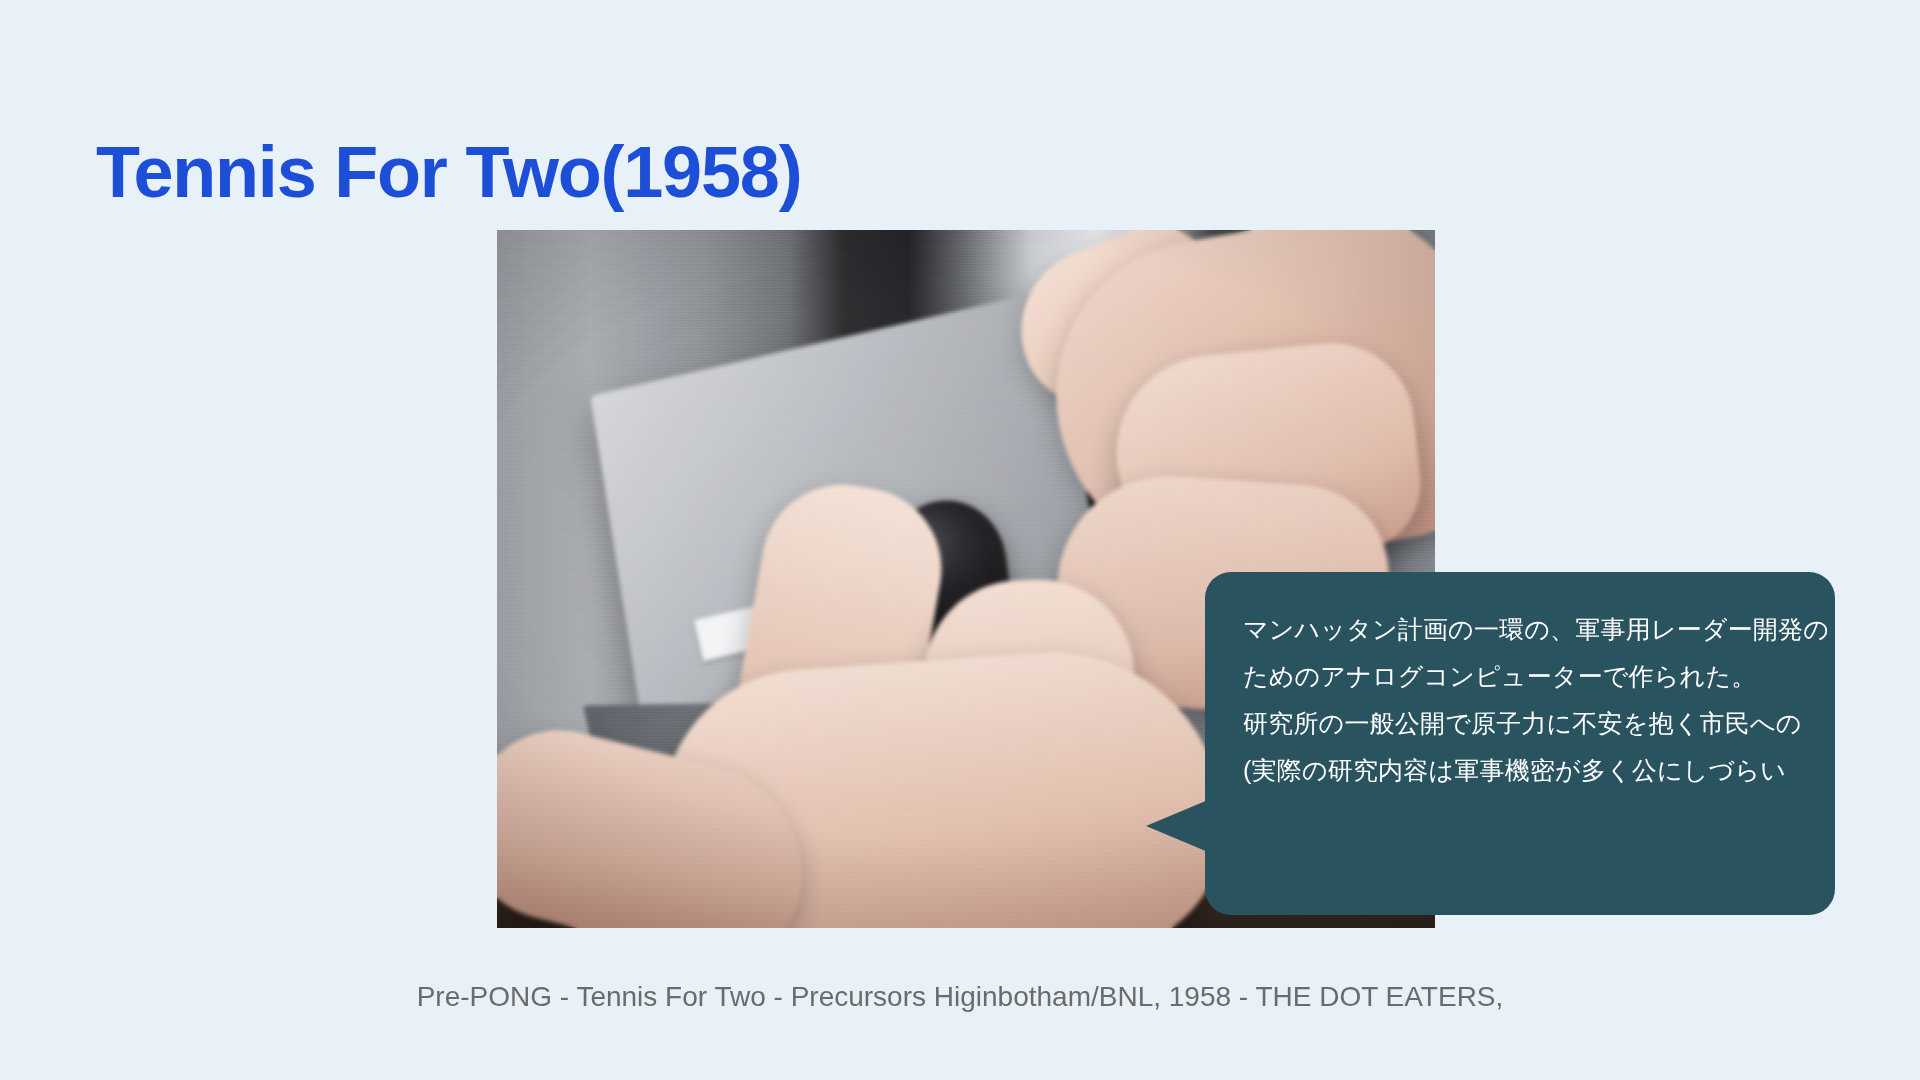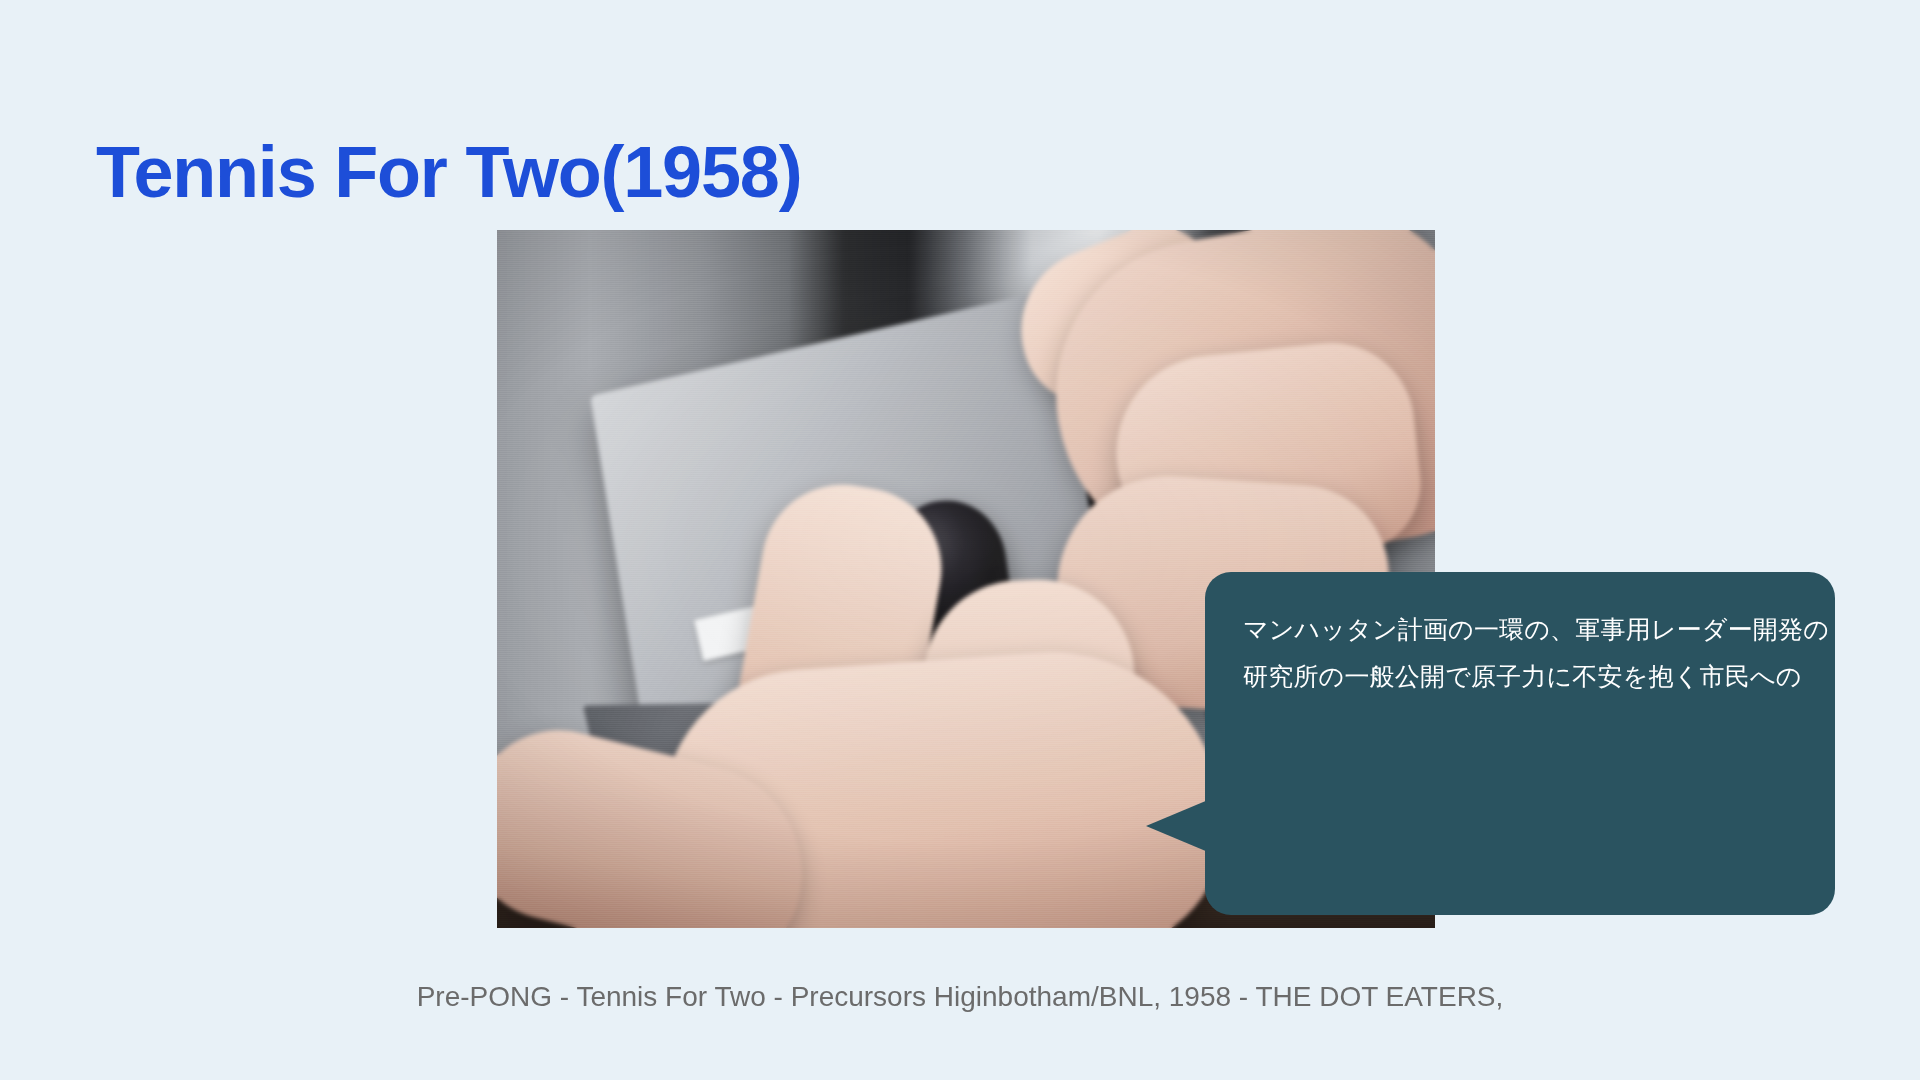--- a/index.html
+++ b/index.html
@@ -361,20 +361,22 @@
 
     <div class="photo-blur"></div>
     <div class="photo-grain"></div>
     <div class="photo-layer bg-vignette"></div>
   </div>
 
   <div id="callout-tail"></div>
 
   <div id="callout">
     <div class="callout-line">マンハッタン計画の一環の、軍事用レーダー開発の</div>
+    <div class="callout-line">ためのアナログコンピューターで作られた。</div>
     <div class="callout-line">研究所の一般公開で原子力に不安を抱く市民への</div>
+    <div class="callout-line">(実際の研究内容は軍事機密が多く公にしづらい</div>
   </div>
 
   <div id="caption">
     <div>Pre-PONG - Tennis For Two - Precursors Higinbotham/BNL, 1958 - THE DOT EATERS,</div>
   </div>
 
 </div>
 
 </body></html>

